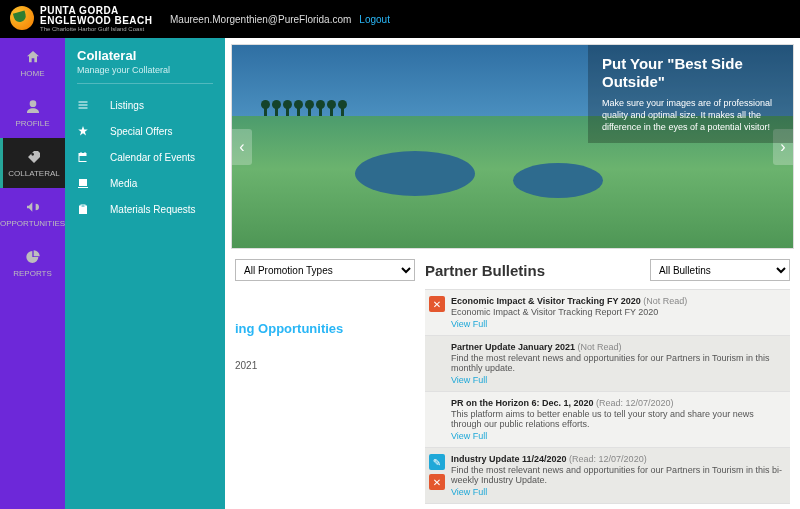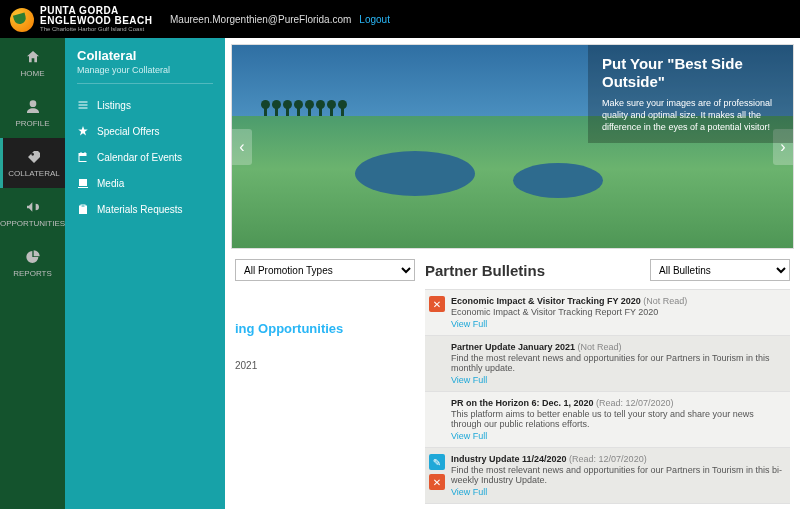--- a/index.html
+++ b/index.html
@@ -1,37 +1,37 @@
 <!DOCTYPE html>
 <html><head>
 <meta charset="utf-8">
 <style>
 *{box-sizing:border-box;margin:0;padding:0;font-family:Arial,Helvetica,sans-serif}
 body{width:800px;height:509px;overflow:hidden;background:#f5f5f5;position:relative}
 .topbar{height:38px;background:#000;color:#ccc;display:flex;align-items:center;font-size:10px;padding:0 10px}
-.logo-area{width:160px;display:flex;align-items:flex-end;color:#fff;font-weight:bold}
+.logo-area{width:160px;display:flex;align-items:flex-start;color:#fff;font-weight:bold}
 .logo-icon{width:24px;height:24px;background:radial-gradient(circle at 30% 30%,#fbc02d,#f57c00);border-radius:50%;margin-right:6px;position:relative}
 .logo-icon::after{content:"";position:absolute;left:4px;top:6px;width:12px;height:10px;background:#2e7d32;border-radius:0 0 8px 8px;transform:rotate(-15deg)}
 .logo-text{line-height:1}
 .logo-text .l1{font-size:10px;letter-spacing:.5px}
 .logo-text .l2{font-size:10px;letter-spacing:.5px}
 .logo-text .l3{font-size:6px;color:#aaa;font-weight:normal}
 .top-title{flex:1;padding-left:14px;font-size:10px;color:#ddd}
 .top-user{font-size:10px;color:#ddd}
 .top-logout{color:#29b6f6;margin-left:8px;cursor:pointer}
 .main{display:flex;height:471px}
-.navrail{width:65px;background:#14532d;color:#bdbdbd;display:flex;flex-direction:column;font-size:8px}
+.navrail{width:65px;background:#6d28d9;color:#bdbdbd;display:flex;flex-direction:column;font-size:8px}
 .nv{height:50px;display:flex;flex-direction:column;align-items:center;justify-content:center;gap:4px;cursor:pointer}
 .nv.active{background:#1f1f1f;border-left:3px solid #26a69a;padding-left:0}
 .nv svg{width:16px;height:16px;fill:#bdbdbd}
 .submenu{width:160px;background:#17a2a8;color:#fff;padding:10px 12px;position:relative}
 .sub-title{font-size:13px;font-weight:bold;margin-bottom:2px}
 .sub-desc{font-size:9px;color:#cdeef0;margin-bottom:8px}
 .sub-hr{height:1px;background:rgba(255,255,255,.25);margin-bottom:8px}
-.sitem{display:flex;align-items:flex-end;gap:8px;font-size:10px;padding:7px 0;cursor:pointer}
+.sitem{display:flex;align-items:flex-end;gap:21px;font-size:10px;padding:7px 0;cursor:pointer}
 .sitem svg{width:12px;height:12px;fill:#fff;flex:none}
 .arrow{position:absolute;left:166px;top:84px;pointer-events:none}
 .content{flex:1;overflow:hidden;position:relative;background:#fff}
 .hero{height:205px;margin:6px 6px 0 6px;position:relative;border:1px solid #ddd;overflow:hidden;background:linear-gradient(to bottom,#3b7fb5 0%,#3b7fb5 35%,#2b6a4a 35%,#6bab5c 70%,#5a9a4e 100%)}
 .hero .sky{position:absolute;top:0;left:0;right:0;height:35%;background:linear-gradient(#2f6fa3,#4a8fbf)}
 .hero .land{position:absolute;top:35%;left:0;right:0;bottom:0;background:linear-gradient(#4c9c6d,#6bb36e 40%,#4e9655)}
 .hero .lake{position:absolute;width:120px;height:45px;background:#2e6b8e;border-radius:50%;top:52%;left:22%}
 .hero .lake2{position:absolute;width:90px;height:35px;background:#2e6b8e;border-radius:50%;top:58%;left:50%}
 .hero .overlay{position:absolute;right:0;top:0;width:205px;padding:10px 14px;color:#fff;background:rgba(0,0,0,.25)}
 .hero .ov-title{font-size:15px;font-weight:bold;line-height:1.2;margin-bottom:6px}

